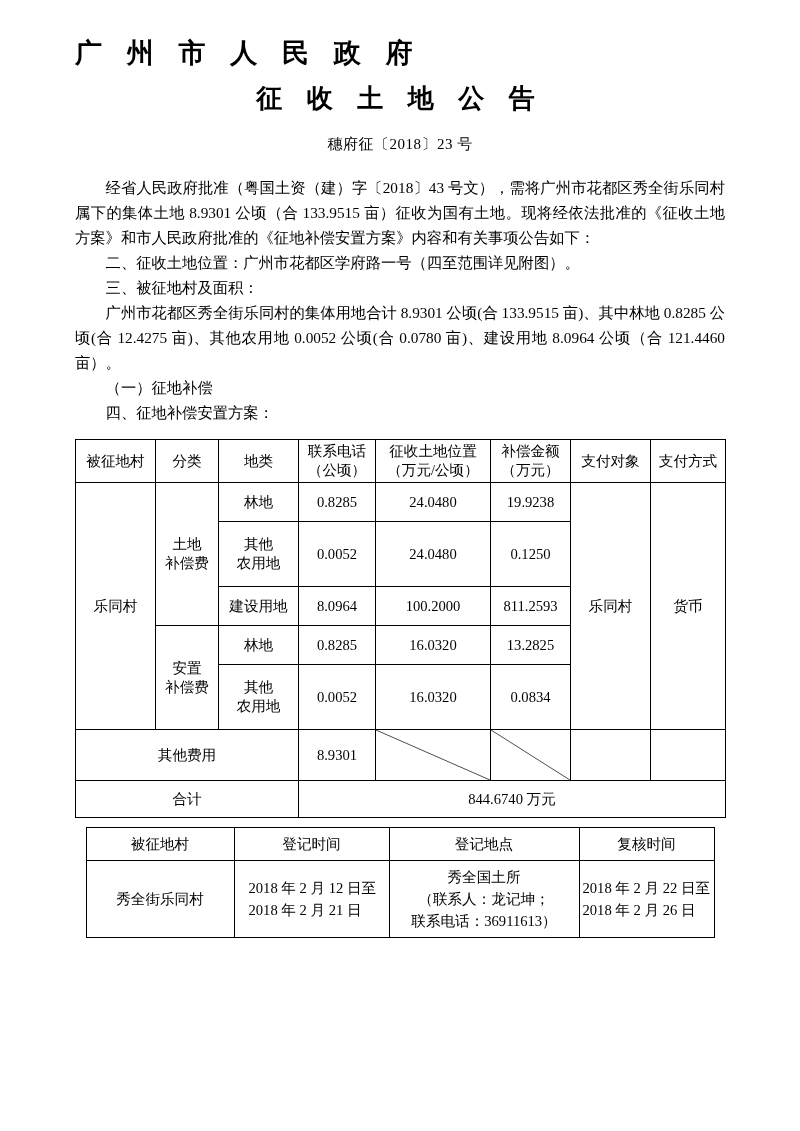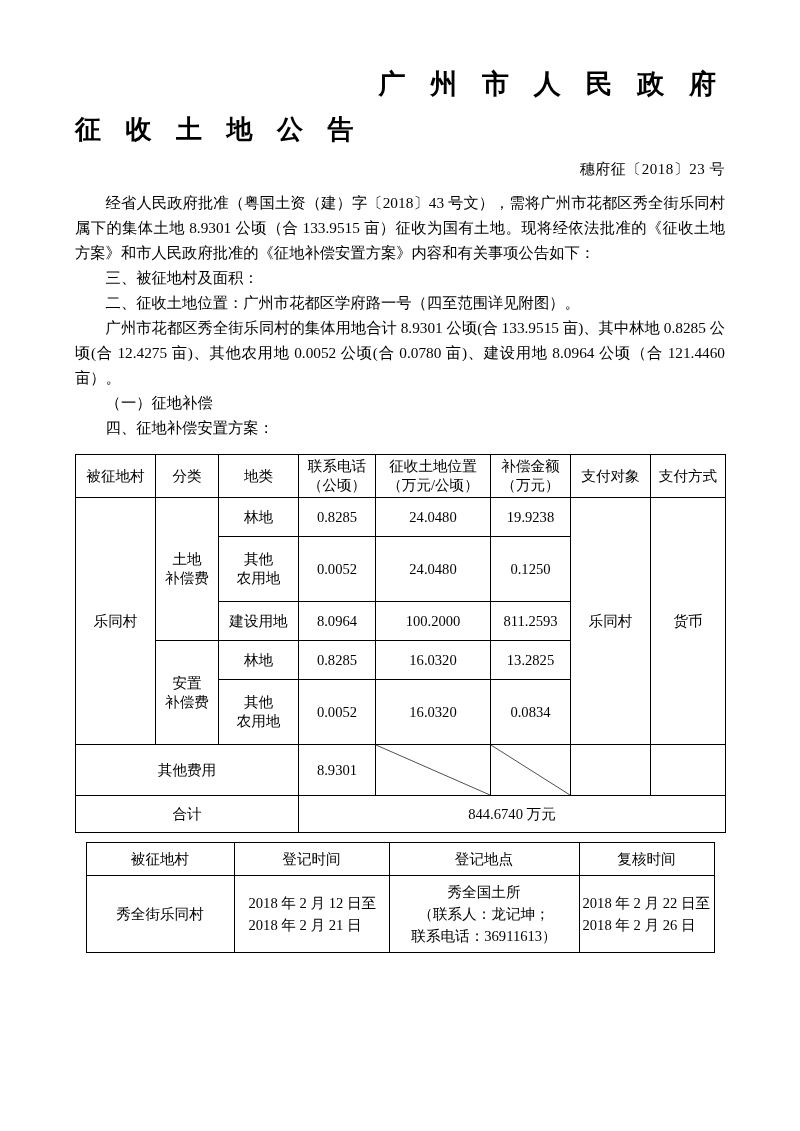--- a/index.html
+++ b/index.html
@@ -22,56 +22,56 @@
   }
   .content {
     position: absolute;
     left: 75px;
     top: 0;
     width: 650px;
   }
 
   
   .title-main {
-    text-align: right;
+    text-align: left;
     font-size: 27px;
     font-weight: bold;
     letter-spacing: 9px;
-    margin-top: 70px;
+    margin-top: 39px;
     line-height: 1.1;
     font-family: "Liberation Serif", "DejaVu Serif", serif;
   }
   .title-sub {
-    text-align: left;
+    text-align: center;
     font-size: 26px;
     font-weight: bold;
     letter-spacing: 9px;
     margin-top: 16px;
     line-height: 1.1;
   }
   .doc-number {
-    text-align: right;
+    text-align: center;
     font-size: 15px;
-    margin-top: 16px;
+    margin-top: 22px;
     letter-spacing: 0.5px;
   }
 
   
   .para {
     font-size: 15.3px;
     line-height: 25px;
     text-align: justify;
     text-justify: inter-ideograph;
     margin: 0;
   }
   .para.indent {
     text-indent: 2em;
   }
   .block-body {
-    margin-top: 11px;
+    margin-top: 21px;
   }
 
   
   table.grid {
     border-collapse: collapse;
     width: 650px;
     font-size: 14.6px;
     table-layout: fixed;
   }
   table.grid td, table.grid th {
@@ -128,22 +128,22 @@
 
 <div id="page">
   <div class="content">
 
     <div class="title-main">广 州 市 人 民 政 府</div>
     <div class="title-sub">征 收 土 地 公 告</div>
     <div class="doc-number">穗府征〔2018〕23  号</div>
 
     <div class="block-body">
       <p class="para indent">经省人民政府批准（粤国土资（建）字〔2018〕43 号文），需将广州市花都区秀全街乐同村属下的集体土地 8.9301 公顷（合 133.9515 亩）征收为国有土地。现将经依法批准的《征收土地方案》和市人民政府批准的《征地补偿安置方案》内容和有关事项公告如下：</p>
+      <p class="para indent">二、征收土地位置：广州市花都区学府路一号（四至范围详见附图）。</p>
       <p class="para indent">三、被征地村及面积：</p>
-      <p class="para indent">二、征收土地位置：广州市花都区学府路一号（四至范围详见附图）。</p>
       <p class="para indent">广州市花都区秀全街乐同村的集体用地合计 8.9301 公顷(合 133.9515 亩)、其中林地 0.8285 公顷(合 12.4275 亩)、其他农用地 0.0052 公顷(合 0.0780 亩)、建设用地 8.0964 公顷（合 121.4460 亩）。</p>
       <p class="para indent">（一）征地补偿</p>
       <p class="para indent">四、征地补偿安置方案：</p>
     </div>
 
     <div class="main-table-wrap">
       <table class="grid">
         <colgroup>
           <col style="width:80px">
           <col style="width:63px">

